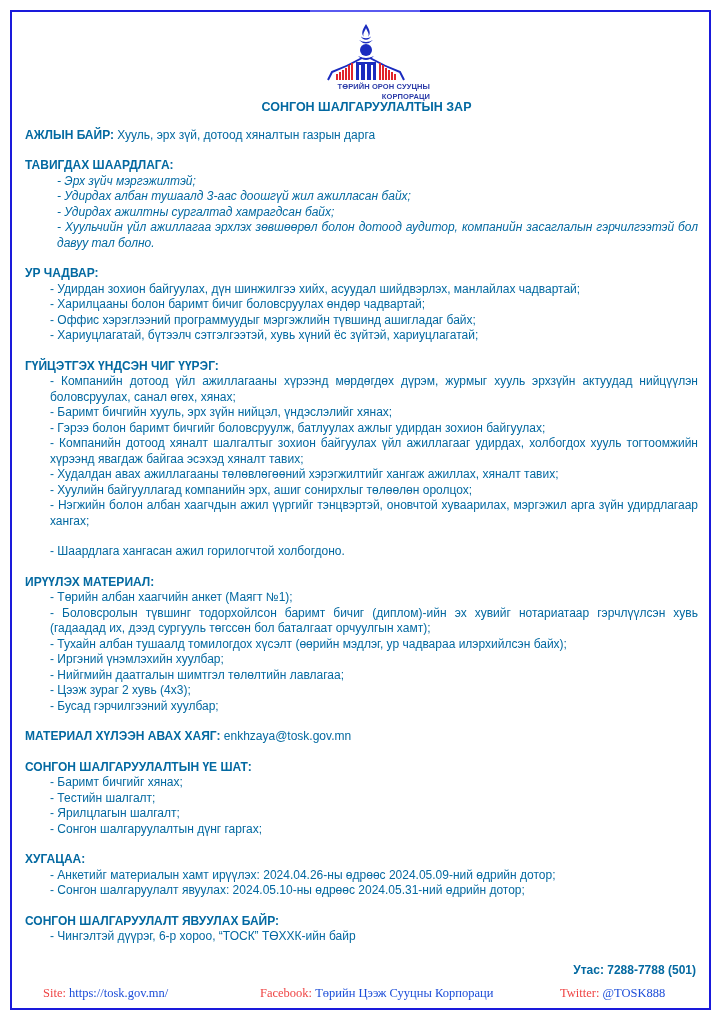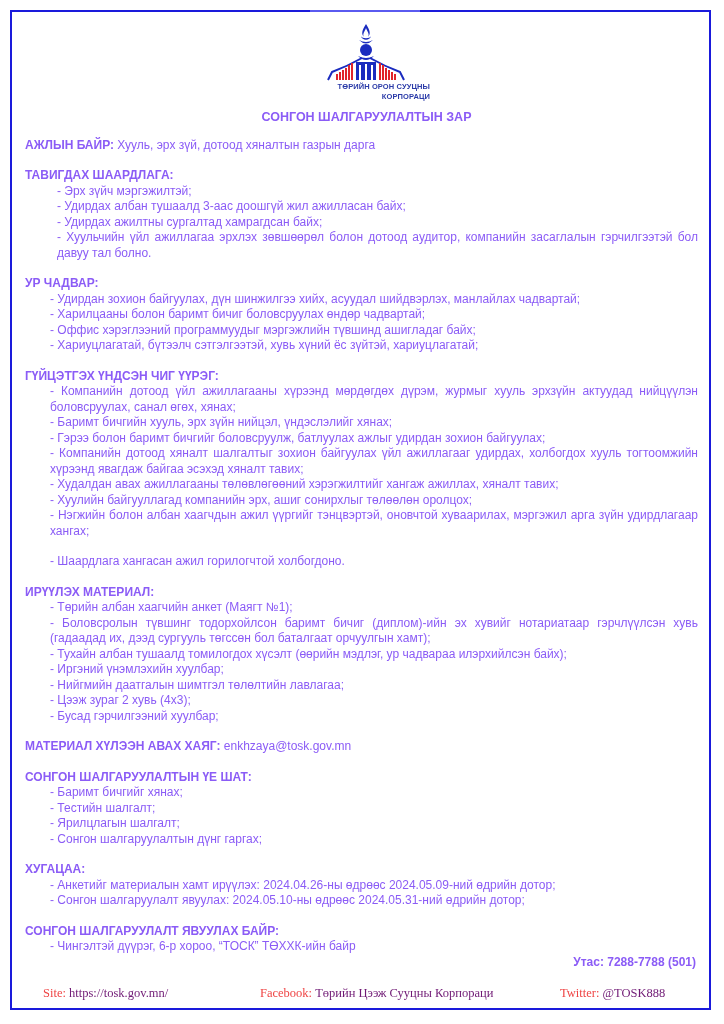--- a/index.html
+++ b/index.html
@@ -13,45 +13,45 @@
     background: #5a5af0;
   }
   .logo { position: absolute; left: 318px; top: 18px; width: 96px; height: 84px; }
   .logo svg { display: block; }
   .logo-text {
     position: absolute; left: 300px; top: 82px; width: 130px; text-align: right;
     font-family: "Liberation Sans", sans-serif; font-weight: bold; font-size: 7.5px;
     color: #2a3aa8; line-height: 10px; letter-spacing: 0.1px;
   }
   .content {
-    position: absolute; left: 25px; top: 110px; width: 673px;
-    font-family: "Liberation Sans", sans-serif; font-size: 12px; color: #8b5cf6;
+    position: absolute; left: 25px; top: 100px; width: 673px;
+    font-family: "Liberation Sans", sans-serif; font-size: 12px; color: #0369a1;
     line-height: 15.5px;
   }
   .doc-title {
     text-align: center; font-weight: bold; font-size: 12.5px; margin: 0 0 12px 0;
     padding-left: 10px;
   }
   .inline-row { margin: 0; }
   .heading { font-weight: bold; margin: 0; }
   .section { margin-top: 15px; }
   .section:first-of-type { margin-top: 0; }
   ul.items { list-style: none; margin: 0; padding: 0 0 0 25px; }
   ul.items li { margin: 0; text-align: justify; }
-  ul.items.wide { padding-left: 32px; }
+  ul.items.wide { padding-left: 32px; font-style: italic; }
   .phone {
-    text-align: right; font-weight: bold; padding-right: 2px;
+    text-align: right; font-weight: bold; margin-top: 18px; padding-right: 2px;
   }
   .footer {
     position: absolute; left: 20px; top: 986px; width: 684px; height: 18px;
     font-family: "Liberation Serif", serif; font-size: 12.5px;
   }
   .footer span.seg { position: absolute; top: 0; white-space: nowrap; }
   .f-label { color: #ef4444; }
-  .f-value { color: #701a75; }
+  .f-value { color: #1d4ed8; }
 </style>
 </head>
 <body>
 
 <div class="frame"></div>
 <div class="frame-gap"></div>
 
 <div class="logo">
   <svg width="96" height="64" viewBox="0 0 96 64">
 

